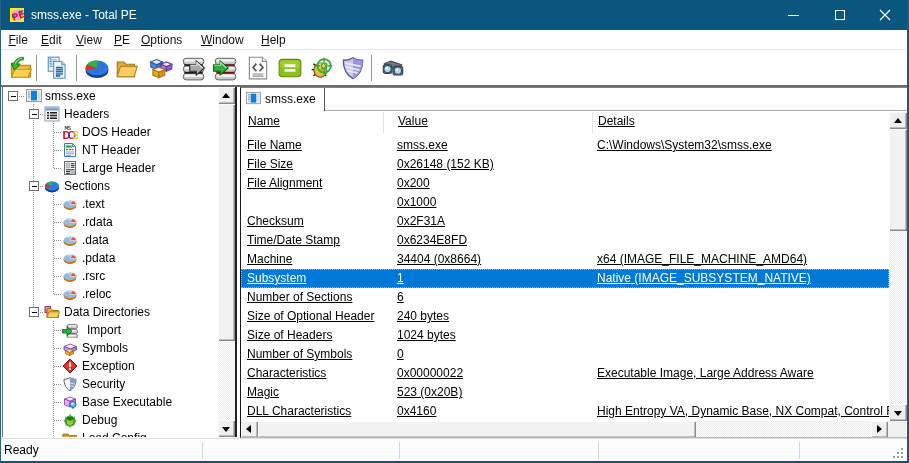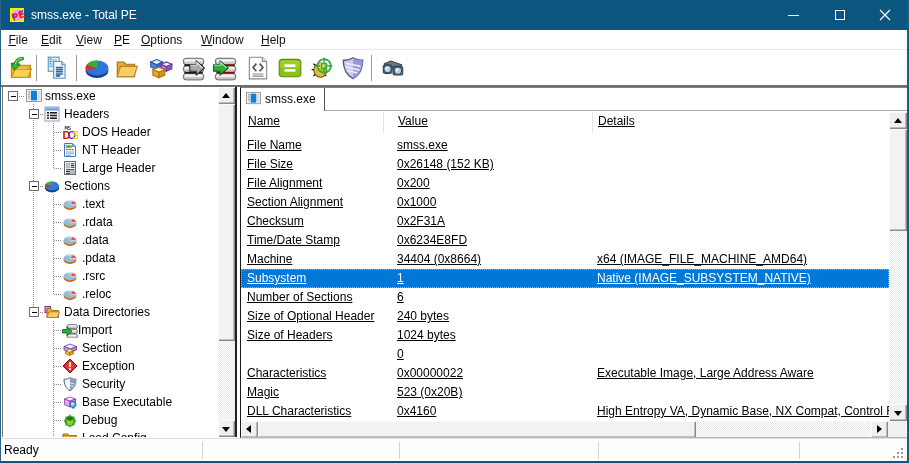--- a/index.html
+++ b/index.html
@@ -333,35 +333,35 @@
       <g>
 <rect x="5" y="2.5" width="10.5" height="4.2" rx="2" fill="#c8c8c8" stroke="#555" stroke-width="0.7"></rect>
 <rect x="6" y="3.2" width="8.5" height="1.4" rx="0.7" fill="#f4f4f4"></rect>
 <rect x="5" y="7.3" width="10.5" height="4.2" rx="2" fill="#c8c8c8" stroke="#555" stroke-width="0.7"></rect>
 <rect x="6" y="8" width="8.5" height="1.4" rx="0.7" fill="#f4f4f4"></rect>
 <rect x="5" y="12.1" width="10.5" height="4.2" rx="2" fill="#c8c8c8" stroke="#555" stroke-width="0.7"></rect>
 <rect x="6" y="12.8" width="8.5" height="1.4" rx="0.7" fill="#f4f4f4"></rect>
 </g>
 <path d="M0.5 7.5 L5 7.5 L5 4.8 L10 9.3 L5 13.8 L5 11 L0.5 11 Z" fill="#2fae3c" stroke="#0a5a14" stroke-width="0.8"></path>
     </svg>
-<div class="trow" style="left:75px;top:234px">Import</div>
+<div class="trow" style="left:84px;top:234px">Import</div>
 <div class="doth" style="left:51px;top:261px;width:7px"></div>
 <svg class="ticon" style="left:59px;top:253px" viewBox="0 0 16 16">
       <g stroke="#6a3aa0" stroke-width="0.8">
         <path d="M2 6.5 L8 4 L14.5 6.5 L8.5 9 Z" fill="#f2eafd"></path>
         <path d="M2 6.5 L8.5 9 L8.5 12.5 L2 10 Z" fill="#c0a0e8"></path>
         <path d="M14.5 6.5 L8.5 9 L8.5 12.5 L14.5 10 Z" fill="#a888d8"></path>
       </g>
 <g stroke="#b07010" stroke-width="0.8">
         <path d="M3.5 10.8 L7.5 9.2 L11.5 10.8 L7.5 12.5 Z" fill="#fdf2c8"></path>
         <path d="M3.5 10.8 L7.5 12.5 L7.5 15.5 L3.5 13.8 Z" fill="#f0b030"></path>
         <path d="M11.5 10.8 L7.5 12.5 L7.5 15.5 L11.5 13.8 Z" fill="#e09a20"></path>
       </g>
     </svg>
-<div class="trow" style="left:79px;top:252px">Section</div>
+<div class="trow" style="left:79px;top:252px">Symbols</div>
 <div class="doth" style="left:51px;top:279px;width:7px"></div>
 <svg class="ticon" style="left:59px;top:271px" viewBox="0 0 16 16">
       <path d="M8 1 L15 8 L8 15 L1 8 Z" fill="#d42222" stroke="#8a0f0f"></path>
 <path d="M8 2.4 L13.6 8 L8 13.6 L2.4 8 Z" fill="#e83535"></path>
 <rect x="7.1" y="4" width="1.8" height="5.2" rx="0.9" fill="#fff"></rect>
       <circle cx="8" cy="11.2" r="1.1" fill="#fff"></circle>
     </svg>
 <div class="trow" style="left:79px;top:270px">Exception</div>
 <div class="doth" style="left:51px;top:297px;width:7px"></div>
 <svg class="ticon" style="left:59px;top:289px" viewBox="0 0 16 16">
@@ -422,43 +422,44 @@
       <div id="tabtext">smss.exe</div>
     </div>
   <div id="panetop"></div>
 <div class="cell" style="left:7px;top:24px;width:130px">Name</div>
 <div class="cell" style="left:157px;top:24px">Value</div>
 <div class="cell" style="left:357px;top:24px">Details</div>
 <div class="hdrsep" style="left:142px"></div>
 <div class="hdrsep" style="left:351px"></div>
 <div class="cell" style="left:6px;top:48px">File Name</div>
 <div class="cell" style="left:156px;top:48px">smss.exe</div>
+<div class="cell" style="left:356px;top:48px">C:\Windows\System32\smss.exe</div>
 <div class="cell" style="left:6px;top:67px">File Size</div>
 <div class="cell" style="left:156px;top:67px">0x26148 (152 KB)</div>
 <div class="cell" style="left:6px;top:86px">File Alignment</div>
 <div class="cell" style="left:156px;top:86px">0x200</div>
-<div class="cell" style="left:6px;top:105px">Section Alignment</div>
 <div class="cell" style="left:156px;top:105px">0x1000</div>
 <div class="cell" style="left:6px;top:124px">Checksum</div>
 <div class="cell" style="left:156px;top:124px">0x2F31A</div>
 <div class="cell" style="left:6px;top:143px">Time/Date Stamp</div>
 <div class="cell" style="left:156px;top:143px">0x6234E8FD</div>
 <div class="cell" style="left:6px;top:162px">Machine</div>
 <div class="cell" style="left:156px;top:162px">34404 (0x8664)</div>
 <div class="cell" style="left:356px;top:162px">x64 (IMAGE_FILE_MACHINE_AMD64)</div>
 <div id="selrow" style="top:181px"></div>
 <div class="cell" style="left:6px;top:181px;color:#fff">Subsystem</div>
 <div class="cell" style="left:156px;top:181px;color:#fff">1</div>
 <div class="cell" style="left:356px;top:181px;color:#fff">Native (IMAGE_SUBSYSTEM_NATIVE)</div>
 <div class="cell" style="left:6px;top:200px">Number of Sections</div>
 <div class="cell" style="left:156px;top:200px">6</div>
 <div class="cell" style="left:6px;top:219px">Size of Optional Header</div>
 <div class="cell" style="left:156px;top:219px">240 bytes</div>
 <div class="cell" style="left:6px;top:238px">Size of Headers</div>
 <div class="cell" style="left:156px;top:238px">1024 bytes</div>
+<div class="cell" style="left:6px;top:257px">Number of Symbols</div>
 <div class="cell" style="left:156px;top:257px">0</div>
 <div class="cell" style="left:6px;top:276px">Characteristics</div>
 <div class="cell" style="left:156px;top:276px">0x00000022</div>
 <div class="cell" style="left:356px;top:276px">Executable Image, Large Address Aware</div>
 <div class="cell" style="left:6px;top:295px">Magic</div>
 <div class="cell" style="left:156px;top:295px">523 (0x20B)</div>
 <div class="cell" style="left:6px;top:314px">DLL Characteristics</div>
 <div class="cell" style="left:156px;top:314px">0x4160</div>
 <div class="cell" style="left:356px;top:314px">High Entropy VA, Dynamic Base, NX Compat, Control Flow Guard</div>
 <div class="sb-track" style="left:648px;top:24px;width:18px;height:308px"></div>

